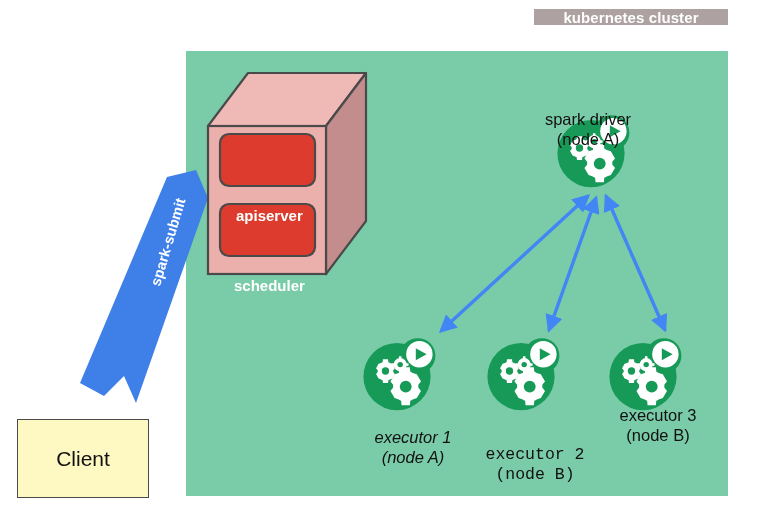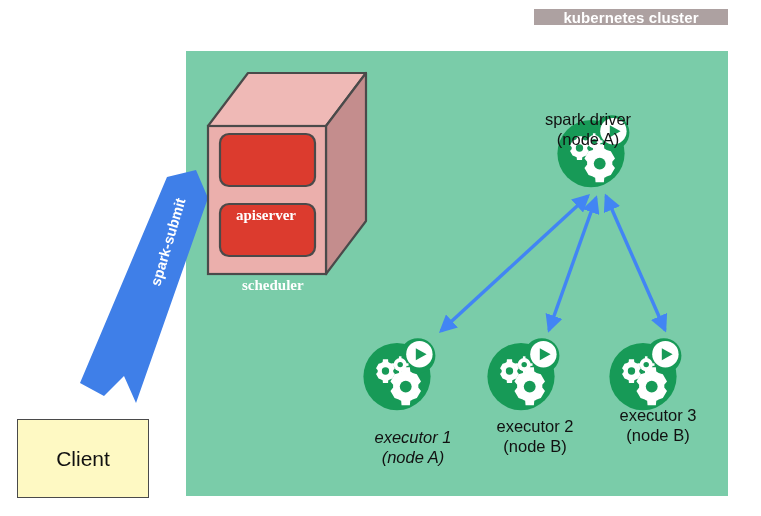--- a/index.html
+++ b/index.html
@@ -66,39 +66,38 @@
     width: 200px;
     height: 235px;
   }
   .cube-label {
     position: absolute;
     color: #ffffff;
     font-size: 15px;
     font-weight: bold;
     white-space: nowrap;
     line-height: 1;
-    font-family: Liberation Serif, serif;
   }
   #label-apiserver { left: 50px; top: 153px; }
-  #label-scheduler { left: 56px; top: 223px; }
+  #label-scheduler { left: 48px; top: 223px; }
 
   
   .node-label {
     position: absolute;
     text-align: center;
     font-size: 16.5px;
     color: #111111;
     line-height: 20px;
     white-space: nowrap;
   }
   .node-label .l2 { display: block; }
 
   #label-driver   { left: 493px; top: 64px;  width: 190px; margin-top: 45px; }
   #label-exec-1   { left: 338px; top: 427px; width: 150px; font-style: italic; }
-  #label-exec-2   { left: 460px; top: 416px; width: 150px; }
+  #label-exec-2   { left: 460px; top: 445px; width: 150px; font-family: Liberation Mono, monospace; }
   #label-exec-3   { left: 583px; top: 405px; width: 150px; }
 
   
   #submit-text {
     left: 108px;
     top: 232px;
     width: 120px;
     height: 20px;
     transform: rotate(-73.5deg);
     transform-origin: 60px 10px;

